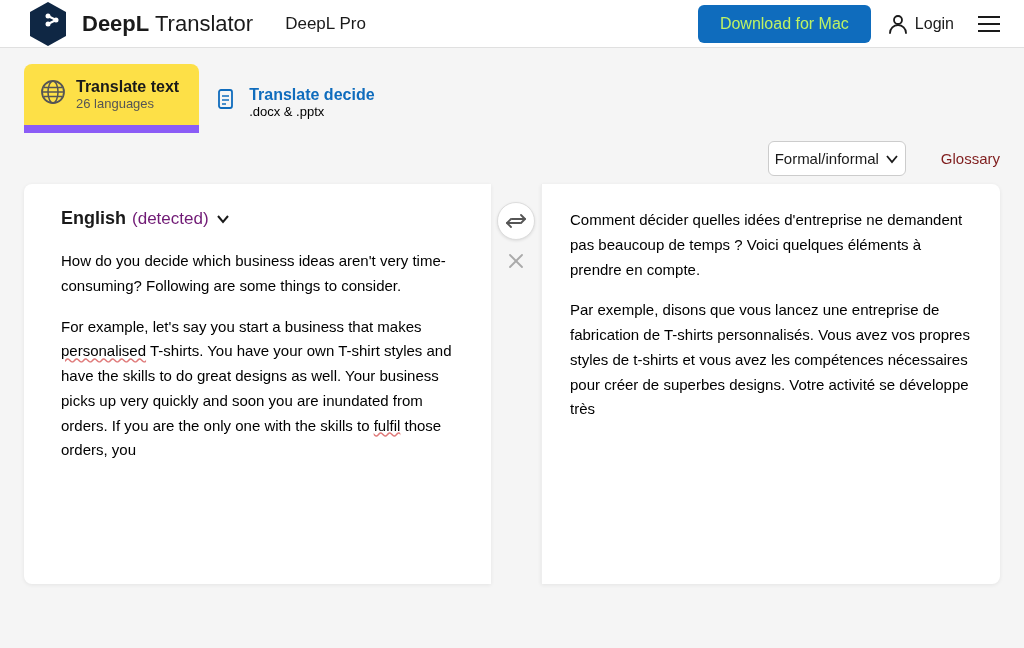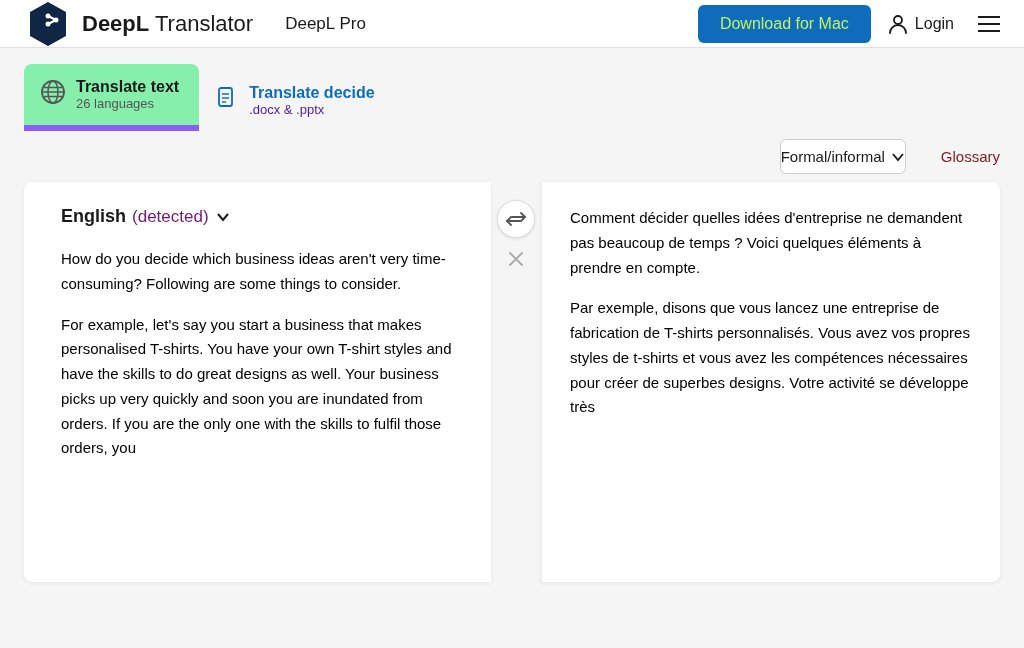--- a/index.html
+++ b/index.html
@@ -88,41 +88,41 @@
     .tab {
       display: flex;
       align-items: center;
       gap: 10px;
       padding: 14px 20px 14px 16px;
       border-radius: 8px 8px 0 0;
       cursor: pointer;
       background: transparent;
     }
     .tab.active {
-      background: #86efac;
-      border-bottom: 6px solid #8b5cf6;
+      background: #fde047;
+      border-bottom: 8px solid #8b5cf6;
     }
     .tab-label {
       display: flex;
       flex-direction: column;
     }
     .tab-title {
       font-size: 16px;
       font-weight: 700;
       color: #1a1a1a;
     }
     .tab.files .tab-title {
       color: #0f6cbd;
     }
     .tab-sub {
       font-size: 13px;
       color: #555;
     }
     .tab.files .tab-sub {
-      color: #4c1d95;
+      color: #000000;
     }
     .tab-icon {
       font-size: 22px;
       color: #555;
     }
     .tab.files .tab-icon {
       color: #0f6cbd;
     }
 
     
@@ -135,21 +135,21 @@
       gap: 16px;
     }
     .options-row .spacer { flex: 1; }
     .formal-btn {
       display: flex;
       align-items: center;
       gap: 6px;
       border: 1px solid #ccc;
       border-radius: 6px;
       background: #fff;
-      padding: 8px 0;
+      padding: 8px 6px;
       font-size: 15px;
       cursor: pointer;
       color: #1a1a1a;
     }
     .glossary-btn {
       font-size: 15px;
       background: none;
       border: none;
       cursor: pointer;
       color: #7f1d1d;
@@ -198,20 +198,21 @@
     }
     .panel-text {
       font-size: 15px;
       line-height: 1.65;
       color: #000000;
     }
     .panel-text p + p {
       margin-top: 16px;
     }
     .underline-spell {
+      text-decoration: underline;
       text-decoration-color: #e07b7b;
       text-decoration-style: wavy;
     }
 
     
     .swap-area {
       width: 50px;
       display: flex;
       flex-direction: column;
       align-items: center;

